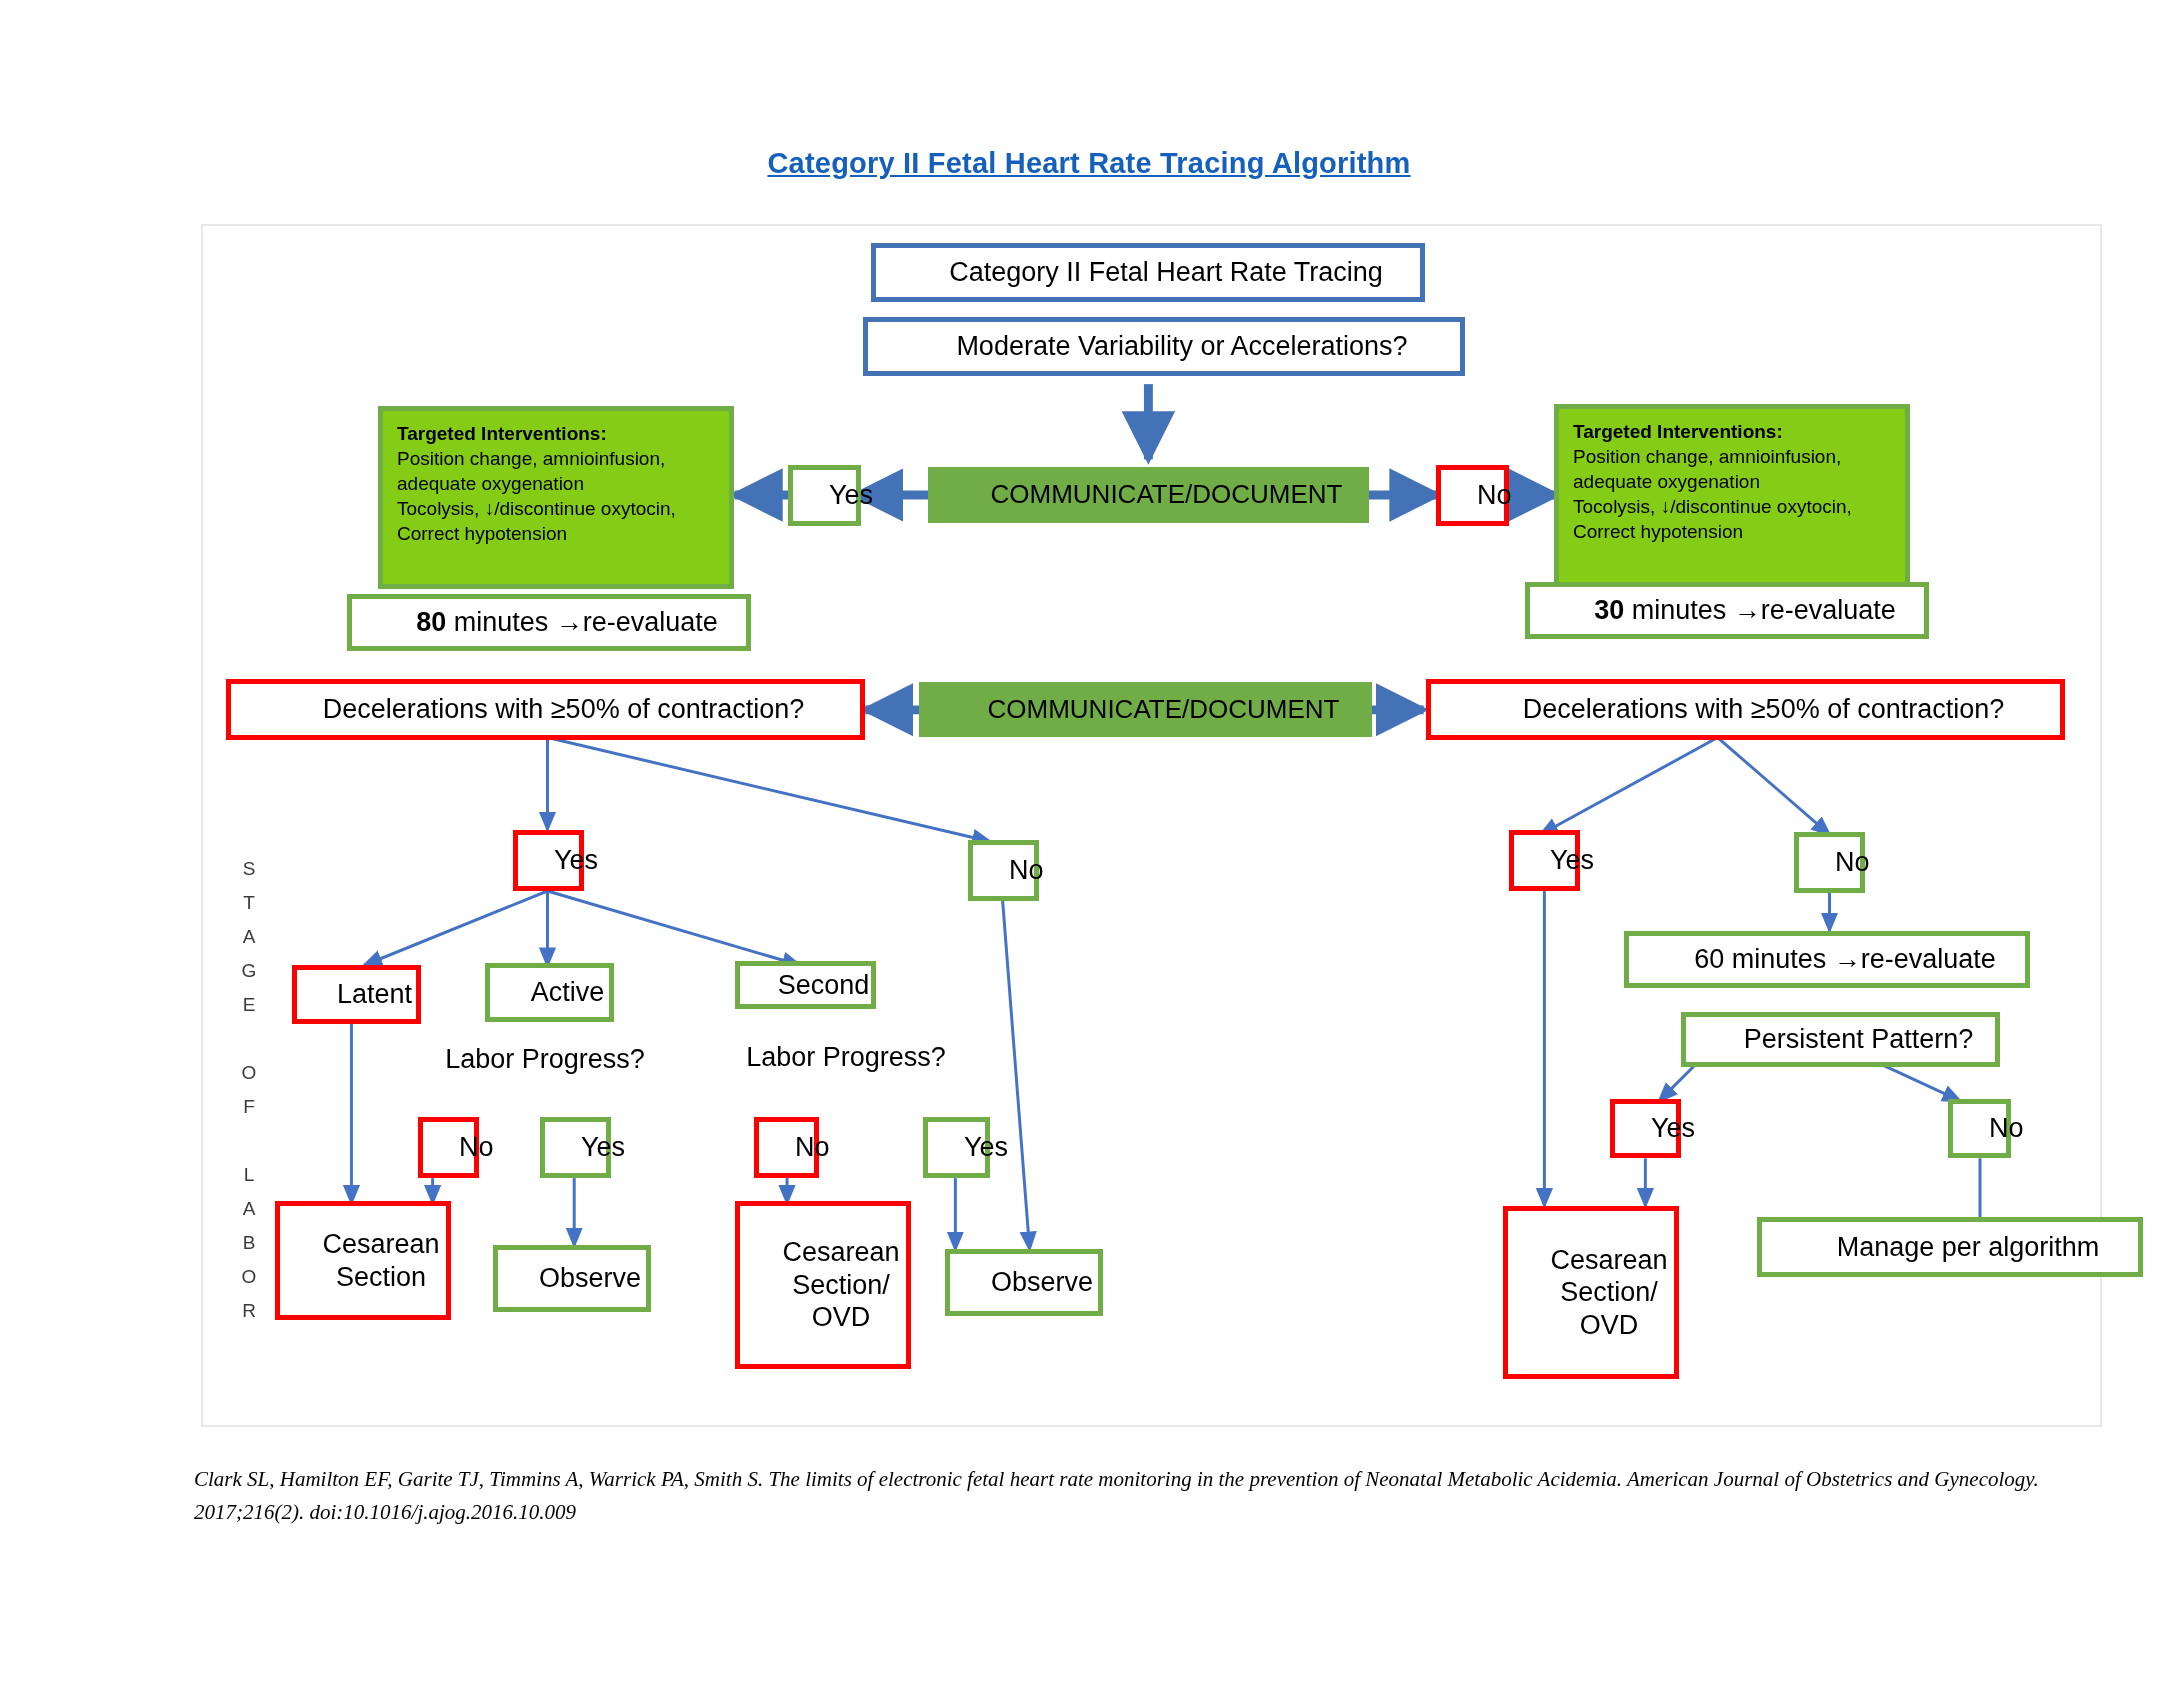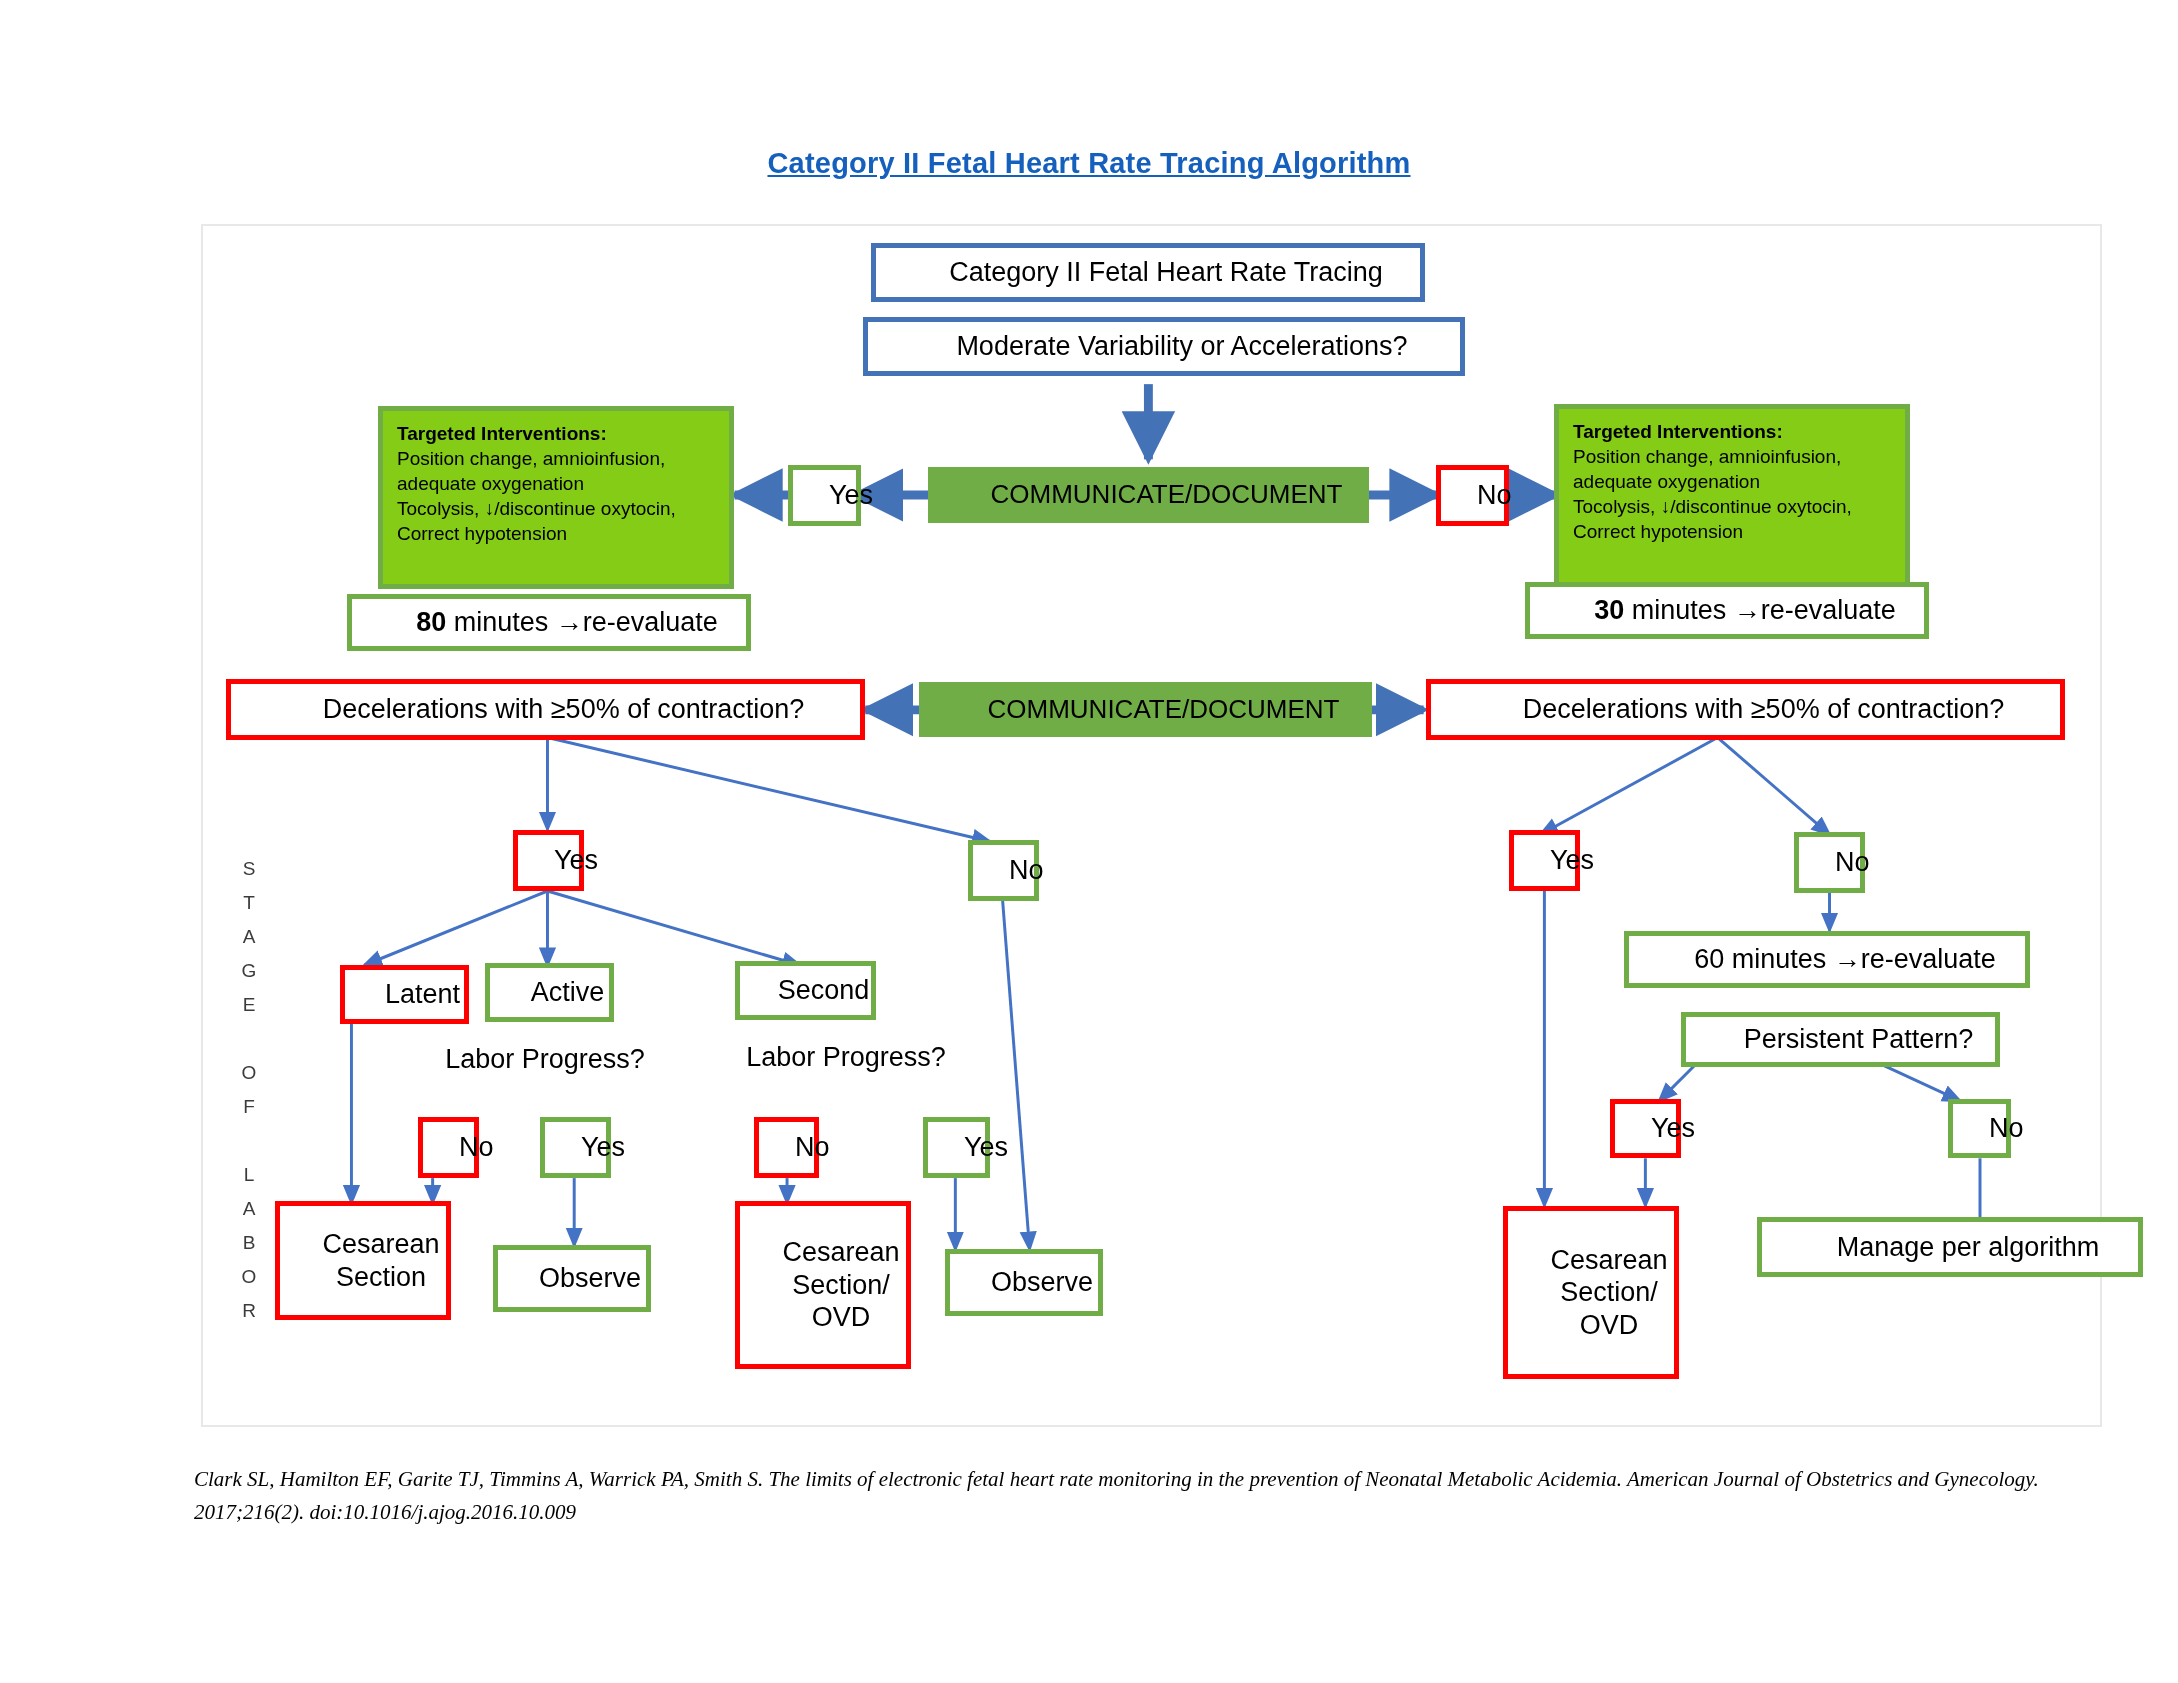--- a/index.html
+++ b/index.html
@@ -244,29 +244,29 @@
 </div>
 
 <div class="node red" style="left:513px; top:830px; width:71px; height:61px; font-size:27px;">
   <span class="nodetext">Yes</span>
 </div>
 
 <div class="node green" style="left:968px; top:840px; width:71px; height:61px; font-size:27px;">
   <span class="nodetext">No</span>
 </div>
 
-<div class="node red" style="left:292px; top:965px; width:129px; height:59px; font-size:27px;margin-left:48px;">
+<div class="node red" style="left:292px; top:965px; width:129px; height:59px; font-size:27px;">
   <span class="nodetext">Latent</span>
 </div>
 
 <div class="node green" style="left:485px; top:963px; width:129px; height:59px; font-size:27px;">
   <span class="nodetext">Active</span>
 </div>
 
-<div class="node green" style="left:735px; top:961px; width:141px; height:59px; font-size:27px;">
+<div class="node green" style="left:735px; top:961px; width:141px; height:48px; font-size:27px;">
   <span class="nodetext">Second</span>
 </div>
 
 <div class="node plain" style="left:408px; top:1040px; width:238px; height:38px; font-size:27px;">
   <span class="nodetext">Labor Progress?</span>
 </div>
 
 <div class="node plain" style="left:709px; top:1038px; width:238px; height:38px; font-size:27px;">
   <span class="nodetext">Labor Progress?</span>
 </div>

